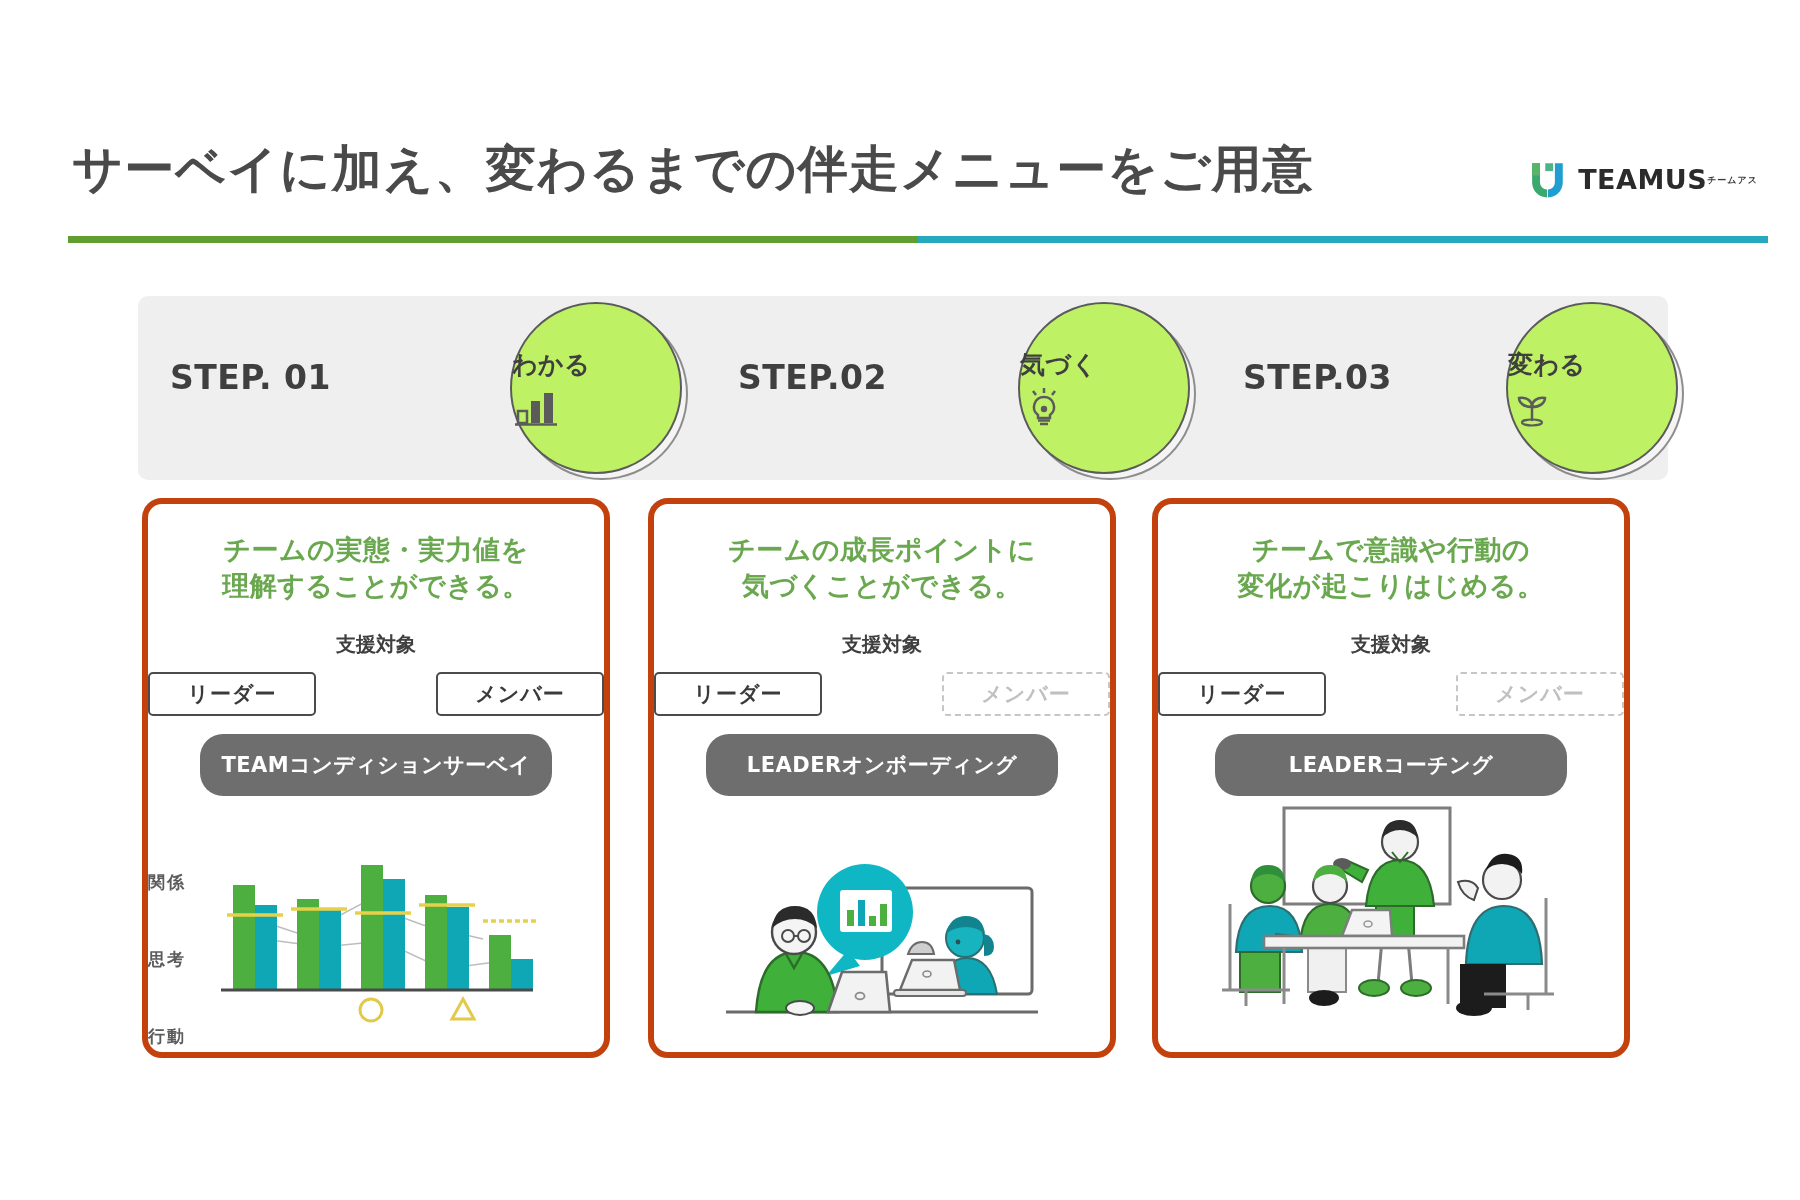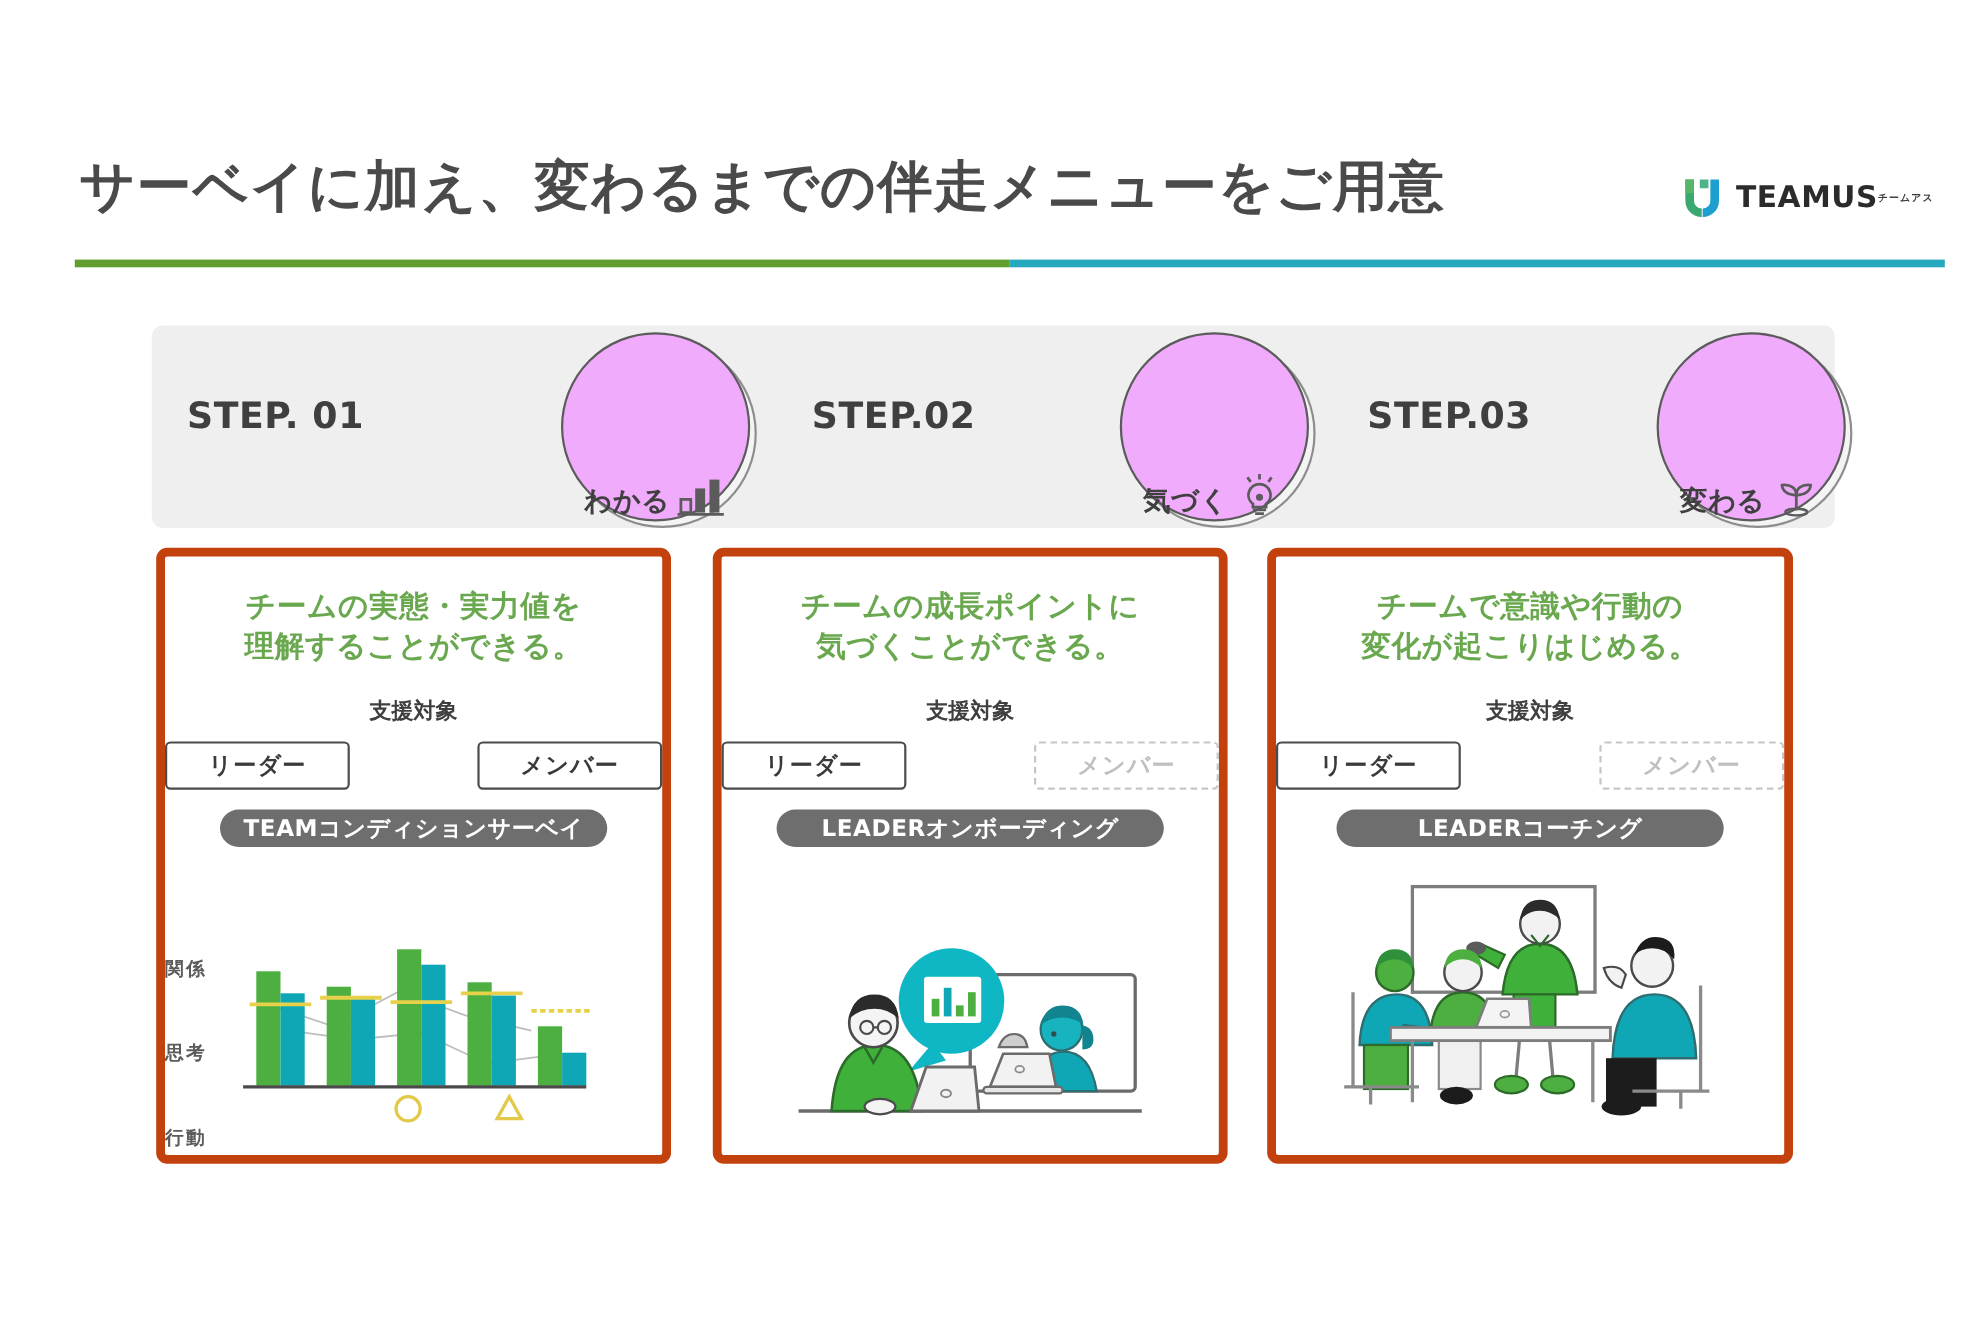--- a/index.html
+++ b/index.html
@@ -39,33 +39,33 @@
   }
   .step-cell { position: absolute; top: 0; height: 184px; }
   .step-label {
     position: absolute; top: 62px;
     font-size: 33px; font-weight: 700; color: #3f3f3f; letter-spacing: 0.5px;
     white-space: nowrap;
   }
   .step-badge {
     position: absolute; top: 6px;
     width: 172px; height: 172px; border-radius: 50%;
-    background: #f0abfc; border: 2px solid #5b5b5b;
+    background: #bef264; border: 2px solid #5b5b5b;
     box-shadow: 6px 6px 0 -2px #f4f4f4, 6px 6px 0 0px #8d8d8d;
-    display: flex; flex-direction: row; align-items: flex-end; justify-content: center;
+    display: flex; flex-direction: column; align-items: flex-start; justify-content: center;
     gap: 4px;
   }
   .badge-text { font-size: 25px; font-weight: 600; color: #3f3f3f; letter-spacing: 0.5px; }
   .badge-icon { width: 48px; height: 44px; display: block; }
 
   
   .card {
     position: absolute; top: 498px;
     width: 468px; height: 560px;
-    border: 8px solid #c2410c; border-radius: 10px; background: #fff;
+    border: 6px solid #c2410c; border-radius: 20px; background: #fff;
   }
   .card-1 { left: 142px; }
   .card-2 { left: 648px; }
   .card-3 { left: 1152px; width: 478px; }
 
   .card-head {
     margin-top: 28px; text-align: center;
     font-size: 27px; font-weight: 700; color: #6aa84f;
     line-height: 1.35; letter-spacing: 0.5px;
   }
@@ -78,21 +78,21 @@
   .tag {
     width: 168px; height: 44px; border-radius: 5px;
     display: flex; align-items: center; justify-content: center;
     font-size: 21px; font-weight: 600; letter-spacing: 1px;
   }
   .tag.on  { border: 2px solid #4b4b4b; color: #3a3a3a; background: #fff; }
   .tag.off { border: 2px dashed #c6c6c6; color: #c0c0c0; background: #fff; }
 
   .pills { margin-top: 18px; display: flex; flex-direction: column; align-items: center; gap: 14px; }
   .pill {
-    height: 34px; border-radius: 23px; background: #6e6e6e; color: #fff;
+    height: 62px; border-radius: 23px; background: #6e6e6e; color: #fff;
     display: flex; align-items: center; justify-content: center;
     font-size: 21px; font-weight: 700; letter-spacing: 0.5px;
     padding: 0 26px; white-space: nowrap;
   }
   .pill-1 { width: 352px; }
   .pill-2 { width: 352px; }
   .pill-3 { width: 352px; }
 
   .art { position: absolute; left: 0; width: 100%; display: flex; justify-content: center; }
   .art-1 { bottom: 24px; }

